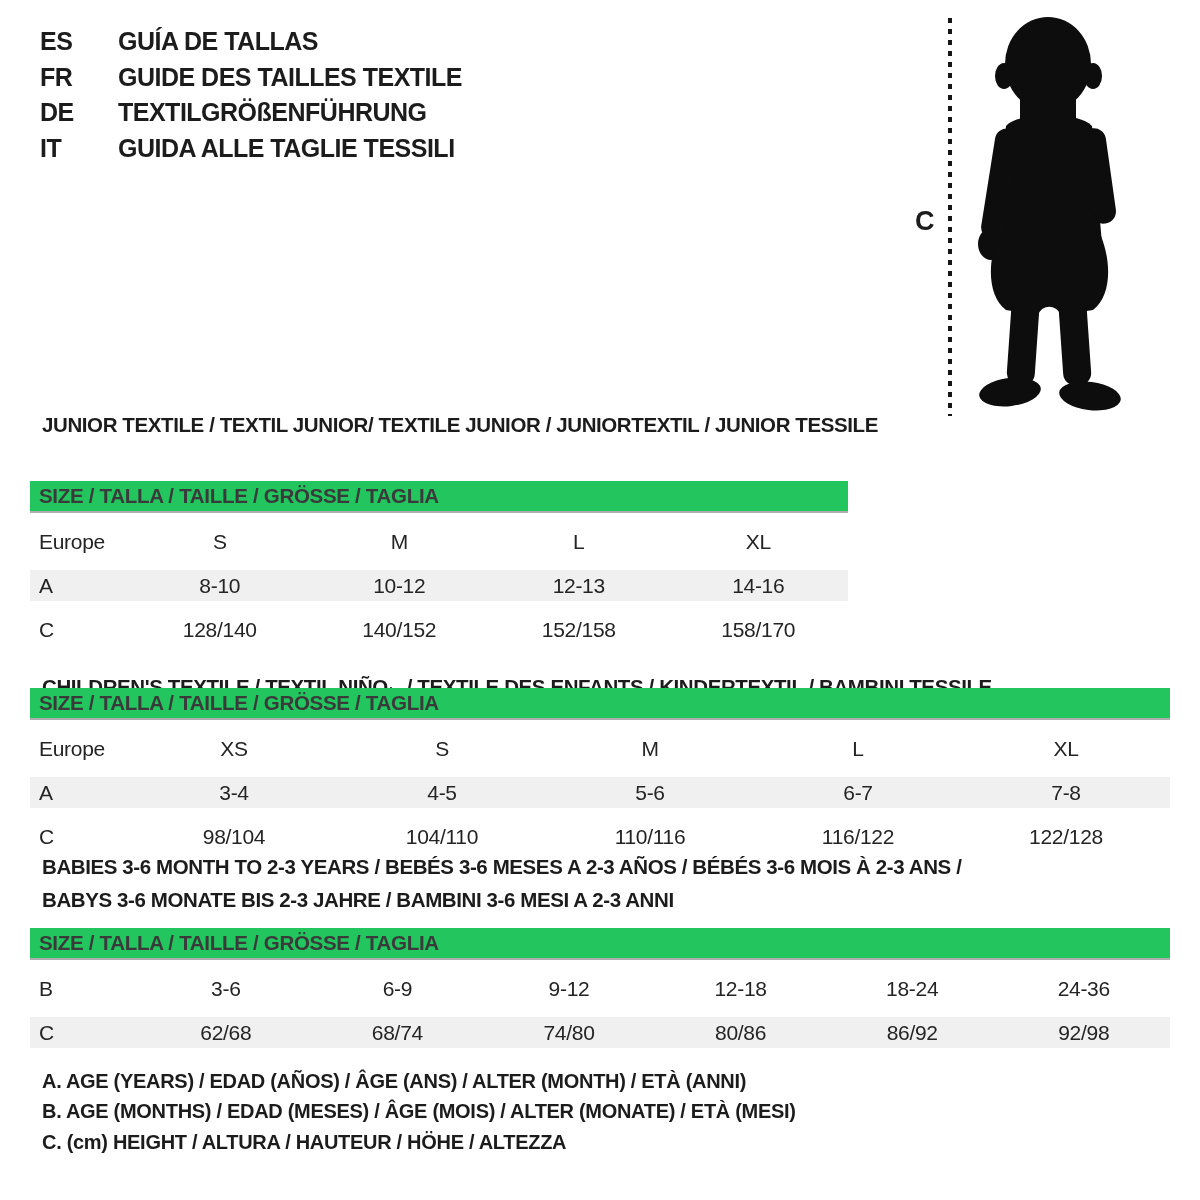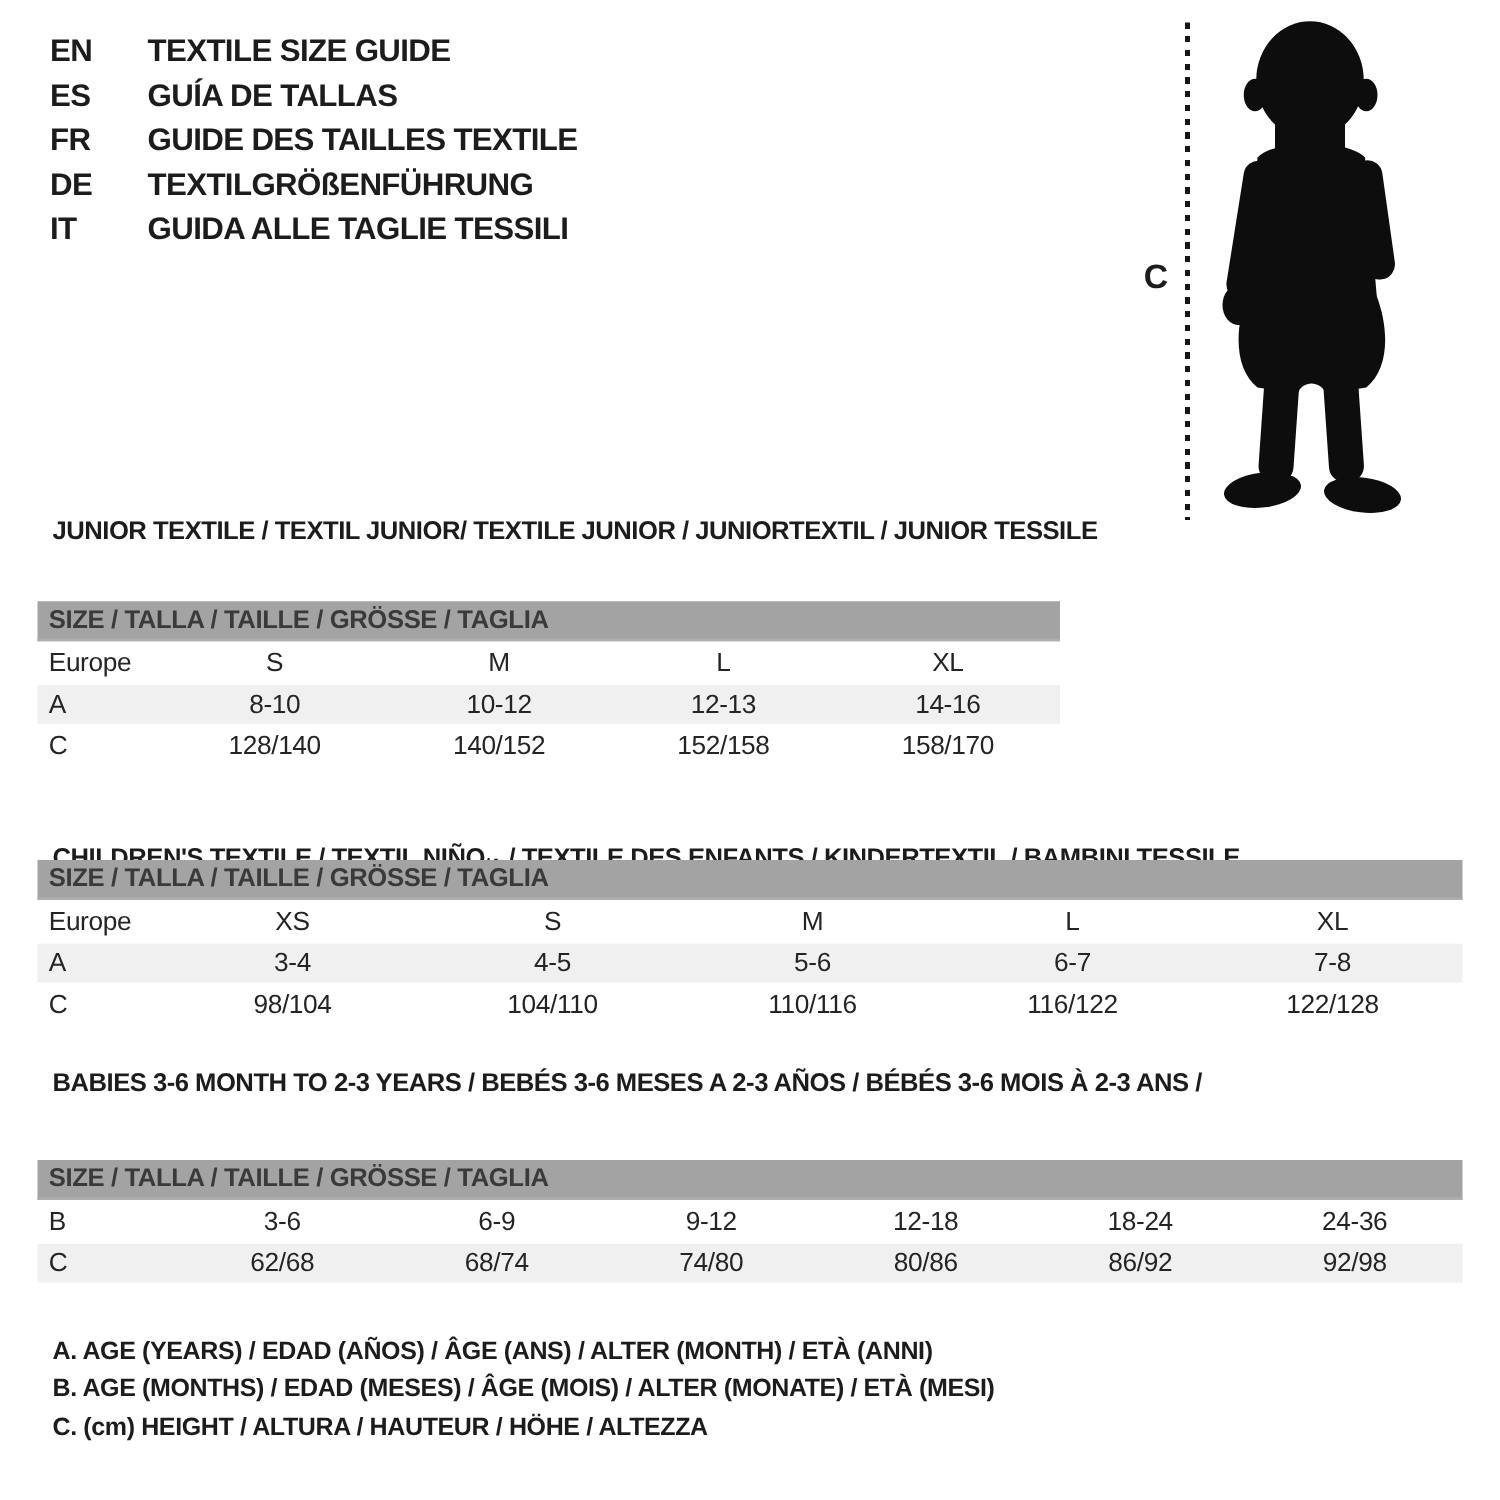--- a/index.html
+++ b/index.html
@@ -19,25 +19,25 @@
   }
   .c-label{position:absolute;left:915px;top:206px;font-size:27px;font-weight:700;}
   .baby-svg{position:absolute;left:960px;top:12px;}
   
   .sec-heading{position:absolute;left:42px;font-size:20.5px;font-weight:700;letter-spacing:-0.4px;white-space:nowrap;}
   .sec-heading .subscript{font-size:70%;position:relative;top:0.28em;}
   .babies-heading{line-height:32.5px;}
   
   .size-table{position:absolute;left:30px;}
   .size-bar{
-    background:#a3a3a3;border-bottom:2px solid #aeaeae;height:30px;
+    background:#22c55e;border-bottom:2px solid #aeaeae;height:30px;
     display:flex;align-items:center;padding-left:9px;
     font-size:20.5px;font-weight:700;color:#3a3a3a;letter-spacing:-0.3px;
   }
-  .trow{display:flex;align-items:center;height:31px;margin-top:2px;font-size:21px;letter-spacing:-0.3px;color:#242424;}
+  .trow{display:flex;align-items:center;height:31px;margin-top:13px;font-size:21px;letter-spacing:-0.3px;color:#242424;}
   .trow.shaded{background:#f0f0f0;}
   .tcell{text-align:center;}
   .tcell.lab{text-align:left;padding-left:9px;box-sizing:border-box;}
   
   .t-junior{width:818px;}
   .t-junior .lab{width:100px;}
   .t-junior .tcell:not(.lab){width:179.5px;}
   .t-children{width:1140px;}
   .t-children .lab{width:100px;}
   .t-children .tcell:not(.lab){width:208px;}
@@ -47,24 +47,20 @@
   
   .legend{position:absolute;left:42px;top:1066px;}
   .legend-line{height:30.5px;display:flex;align-items:center;font-size:20px;font-weight:700;letter-spacing:-0.3px;white-space:nowrap;}
 </style>
 </head>
 <body>
 
 <div class="canvas">
 
   <div class="lang-list">
-    <div class="lang-row">
-      <span class="lang-code">EN</span>
-      <span class="lang-title">TEXTILE SIZE GUIDE</span>
-    </div>
     <div class="lang-row">
       <span class="lang-code">ES</span>
       <span class="lang-title">GUÍA DE TALLAS</span>
     </div>
     <div class="lang-row">
       <span class="lang-code">FR</span>
       <span class="lang-title">GUIDE DES TAILLES TEXTILE</span>
     </div>
     <div class="lang-row">
       <span class="lang-code">DE</span>
@@ -149,20 +145,21 @@
       <span class="tcell">98/104</span>
       <span class="tcell">104/110</span>
       <span class="tcell">110/116</span>
       <span class="tcell">116/122</span>
       <span class="tcell">122/128</span>
     </div>
   </div>
 
   <div class="sec-heading babies-heading" style="top:851px;">
     <div>BABIES 3-6 MONTH TO 2-3 YEARS / BEBÉS 3-6 MESES A 2-3 AÑOS / BÉBÉS 3-6 MOIS À 2-3 ANS /</div>
+    <div>BABYS 3-6 MONATE BIS 2-3 JAHRE / BAMBINI 3-6 MESI A 2-3 ANNI</div>
   </div>
   <div class="size-table t-babies" style="top:928px;">
     <div class="size-bar">SIZE / TALLA / TAILLE / GRÖSSE / TAGLIA</div>
     <div class="trow">
       <span class="tcell lab">B</span>
       <span class="tcell">3-6</span>
       <span class="tcell">6-9</span>
       <span class="tcell">9-12</span>
       <span class="tcell">12-18</span>
       <span class="tcell">18-24</span>

